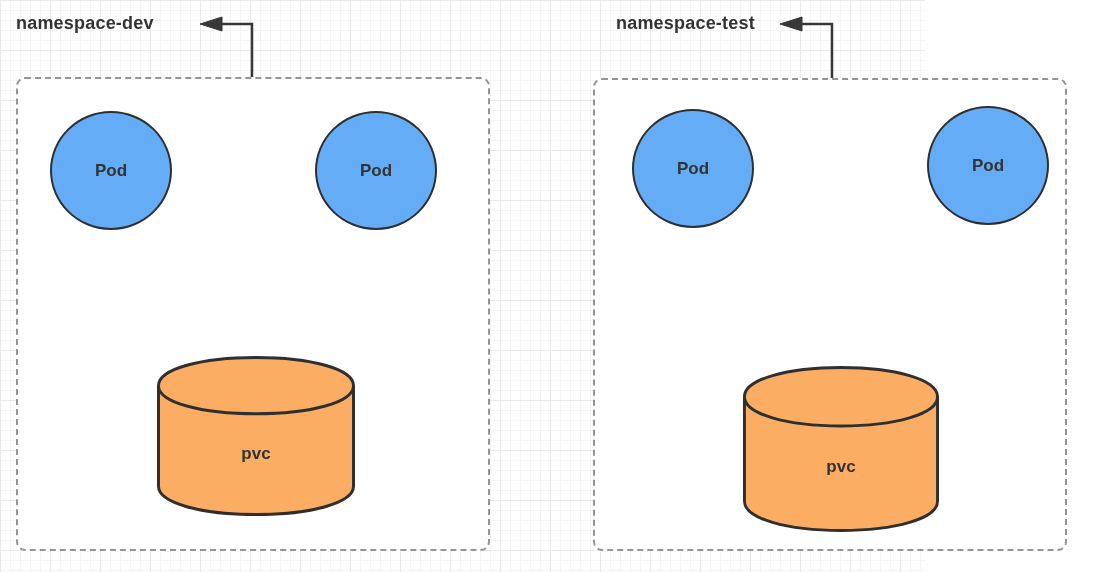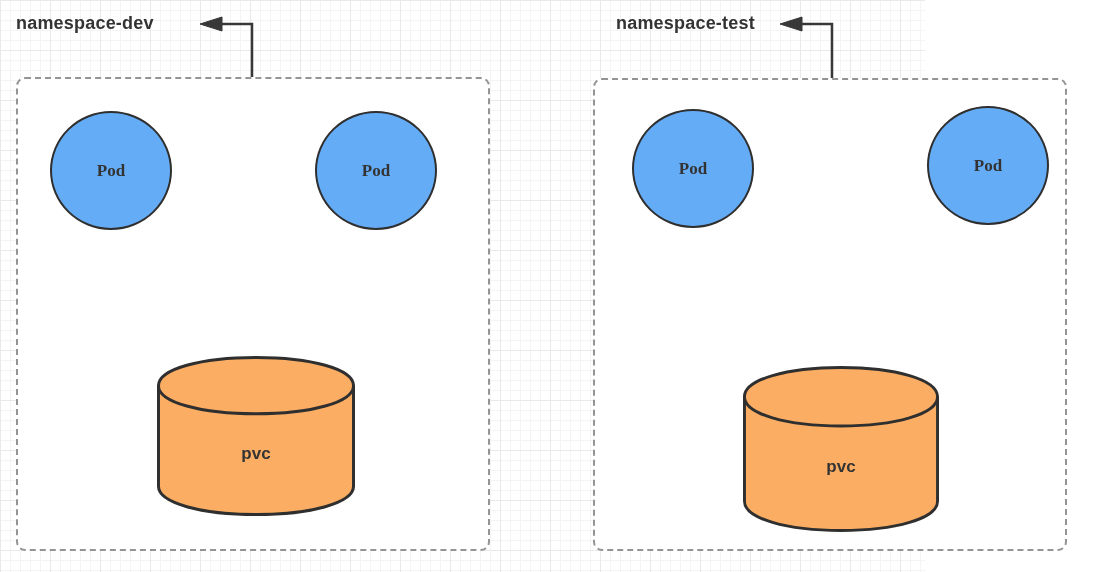--- a/index.html
+++ b/index.html
@@ -30,21 +30,21 @@
     white-space:nowrap;letter-spacing:0.2px;
   }
   .arrow-svg{position:absolute;overflow:visible;}
   .ns-container{
     position:absolute;background:#ffffff;border:2px dashed var(--container-border);
     border-radius:9px;
   }
   .pod{
     position:absolute;width:122px;height:119px;border-radius:50%;
     background:var(--pod-fill);border:2.5px solid var(--pod-stroke);
-    display:flex;align-items:center;justify-content:center;font-family:Liberation Serif, serif;
+    display:flex;align-items:center;justify-content:center;
   }
   .pod-label{font-size:17px;font-weight:bold;color:var(--label-text);}
   .pvc{position:absolute;}
   .pvc svg{display:block;width:100%;height:100%;}
   .cyl-label{
     position:absolute;left:0;right:0;top:61%;transform:translateY(-50%);
     text-align:center;font-size:17px;font-weight:bold;color:var(--label-text);
   }
 </style>
 </head>

